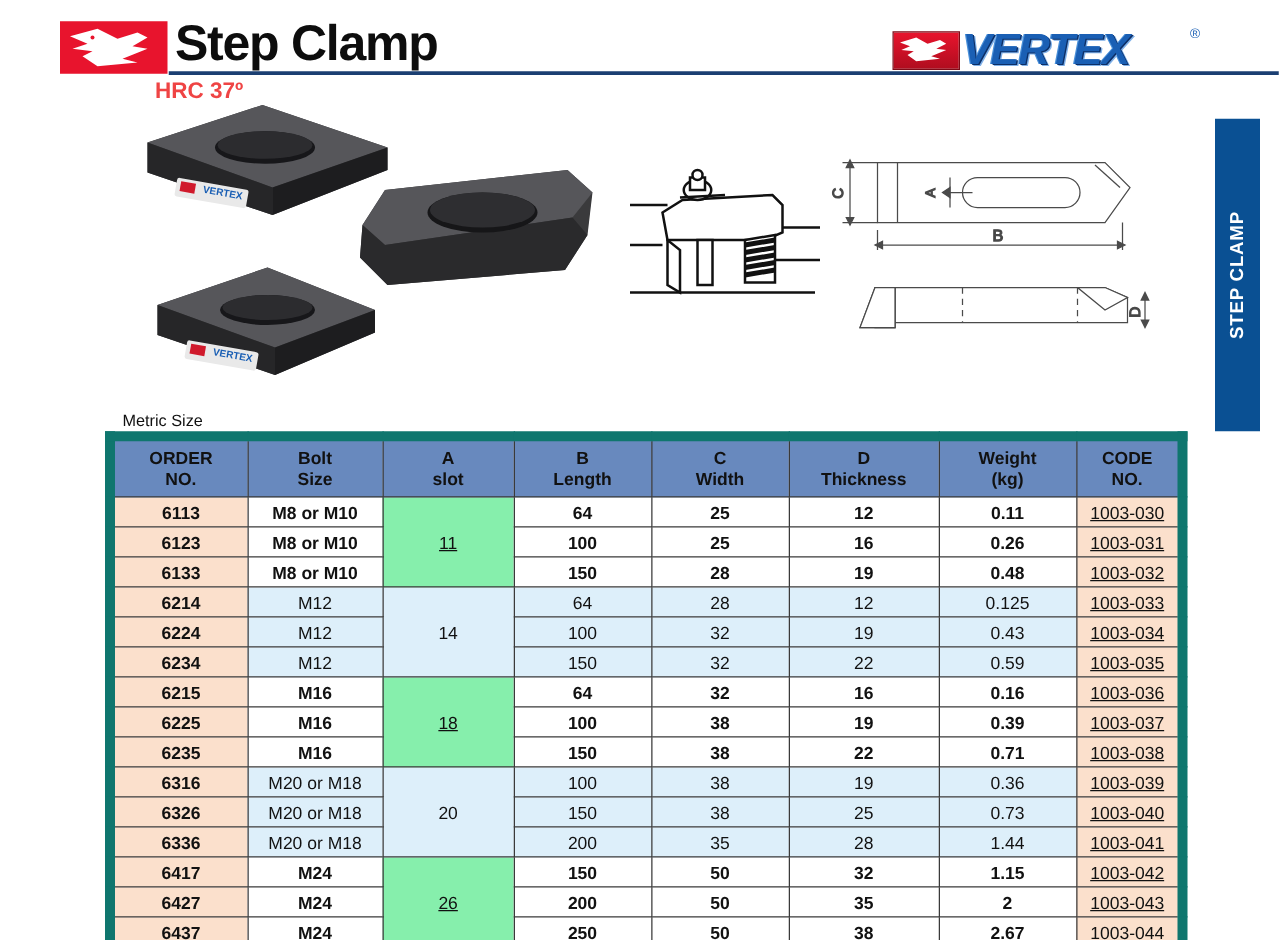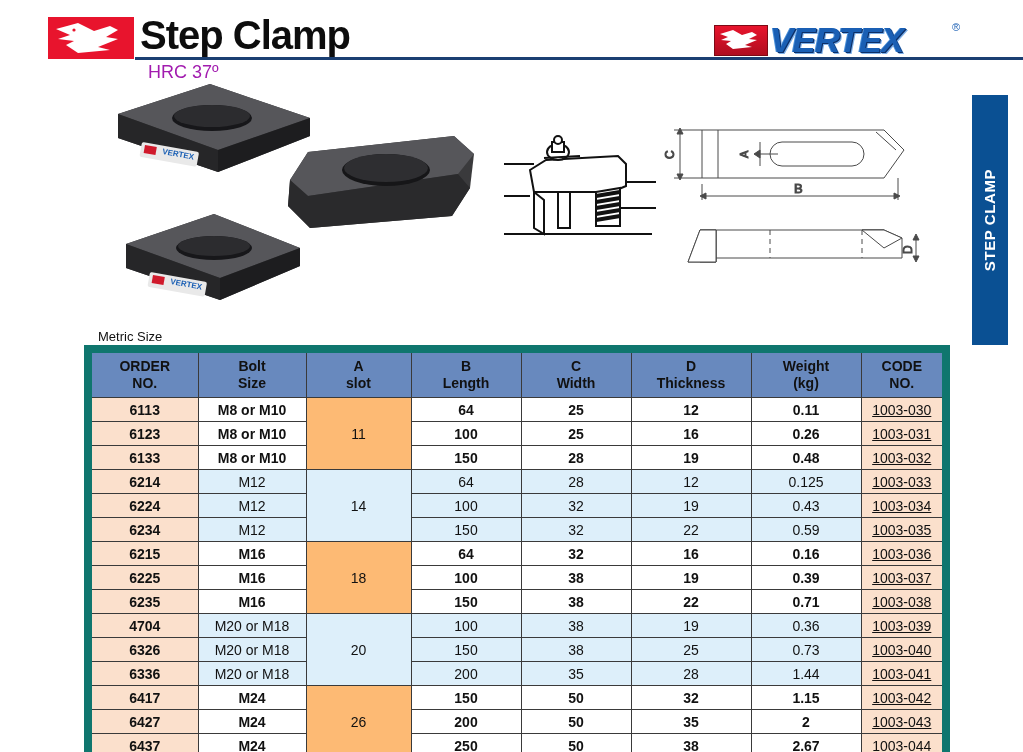--- a/index.html
+++ b/index.html
@@ -19,22 +19,22 @@
     position:absolute;left:48px;top:17px;width:86px;height:42px;
     background:#e8142d;overflow:hidden;
   }
   #eagle-badge svg{display:block;}
   #page-title{
     position:absolute;left:140px;top:13px;
     font-size:40px;font-weight:bold;letter-spacing:-1px;
     color:#0d0d0d;line-height:44px;white-space:nowrap;
   }
   #hrc-label{
-    position:absolute;left:148px;top:62px;
-    font-size:18px;font-weight:normal;color:#a21caf;white-space:nowrap;
+    position:absolute;left:124px;top:62px;
+    font-size:18px;font-weight:bold;color:#ef4444;white-space:nowrap;
   }
 
   
   #vertex-logo{position:absolute;left:714px;top:20px;width:250px;height:42px;}
   #vx-badge{
     position:absolute;left:0;top:5px;width:52px;height:29px;
     background:linear-gradient(#e8142d,#b00d1f);
     border:1px solid #7d0a16;overflow:hidden;
   }
   #vx-word{
@@ -95,21 +95,21 @@
   .c-b{width:110px;}
   .c-c{width:110px;}
   .c-d{width:120px;}
   .c-w{width:110px;}
   .c-code{width:85px;}
 
   td.order-cell{background:#fbe0cc;font-weight:bold;}
   td.code-cell{background:#fbe0cc;text-decoration:underline;}
   tr.grp-white td.data-cell{background:#ffffff;font-weight:bold;}
   tr.grp-blue  td.data-cell{background:#ddeffa;}
-  td.a-cell-white{background:#fdba74;}
+  td.a-cell-white{background:#86efac;text-decoration:underline;}
   td.a-cell-blue{background:#ddeffa;margin-left:37px;}
   .thick-top{border-top:2px solid #1a1a1a;}
 </style>
 </head>
 <body>
 
 <div id="header">
   <div id="title-rule"></div>
 
   <div id="eagle-badge">
@@ -368,21 +368,21 @@
       <tr class="grp-white">
         <td class="order-cell thick-top">6235</td>
         <td class="data-cell thick-top">M16</td>
         <td class="data-cell thick-top">150</td>
         <td class="data-cell thick-top">38</td>
         <td class="data-cell thick-top">22</td>
         <td class="data-cell thick-top">0.71</td>
         <td class="code-cell thick-top">1003-038</td>
       </tr>
       <tr class="grp-blue">
-        <td class="order-cell thick-top">4704</td>
+        <td class="order-cell thick-top">6316</td>
         <td class="data-cell thick-top">M20 or M18</td>
         <td rowspan="3" class="a-cell-blue thick-top">20</td>
         <td class="data-cell thick-top">100</td>
         <td class="data-cell thick-top">38</td>
         <td class="data-cell thick-top">19</td>
         <td class="data-cell thick-top">0.36</td>
         <td class="code-cell thick-top">1003-039</td>
       </tr>
       <tr class="grp-blue">
         <td class="order-cell thick-top">6326</td>

